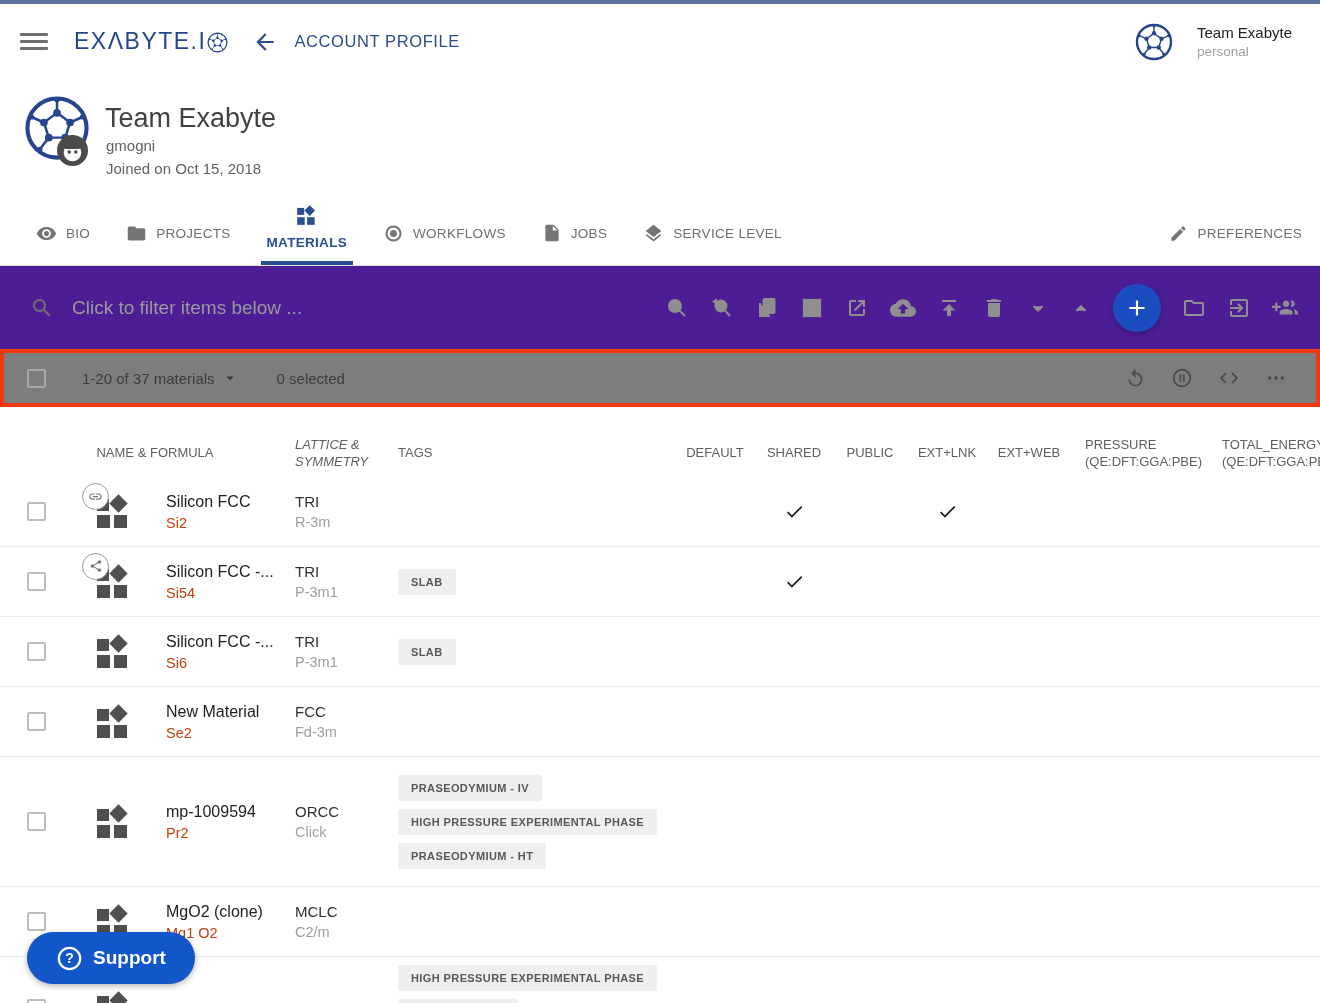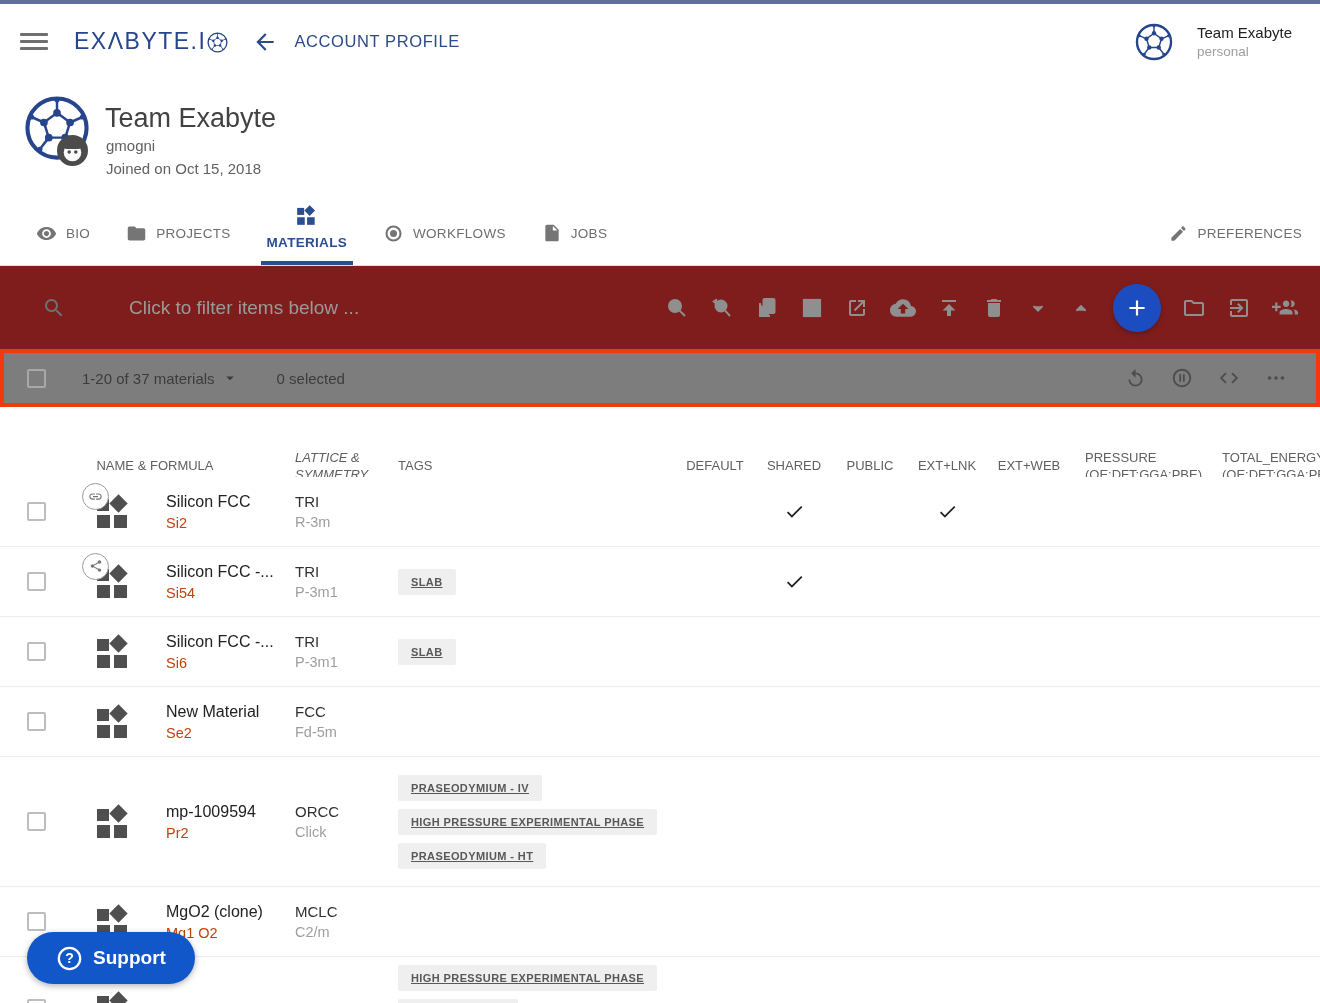--- a/index.html
+++ b/index.html
@@ -38,41 +38,41 @@
   .tab { display:flex; align-items:center; gap:9px; padding:0 6px; margin-right:24px;
          color:#6e6e6e; font-size:13.5px; letter-spacing:0.3px; cursor:pointer;
          border-bottom:4px solid transparent; }
   .tab svg { fill:#757575; }
   .tab.active { color:#2b4e91; border-bottom-color:#2b4e91; font-weight:bold;flex-direction:column; }
   .tab.active svg { fill:#2b4e91; }
   .tab-prefs { margin-left:auto; margin-right:12px; }
 
   
   .filterbar { position:absolute; top:266px; left:0; width:100%; height:83px; display:flex; align-items:center;
-               padding-left:42px; background:#7f1d1d;gap:45px; }
+               padding-left:30px; background:#4c1d95; }
   .filterbar .ph { margin-left:18px; color:#9a9a9a; font-size:19px; }
   .tools { margin-left:auto; display:flex; align-items:center; gap:21px; padding-right:22px; }
   .tools svg { fill:#8f8f8f; cursor:pointer; flex:none; }
   .fab { width:48px; height:48px; border-radius:50%; background:#1b4dc1; display:flex; align-items:center;
          justify-content:center; cursor:pointer; flex:none; box-shadow:0 2px 5px rgba(0,0,0,0.25); }
   .fab svg { fill:#ffffff; }
 
   
   .selbar { position:absolute; top:349px; left:0; width:100%; height:58px; background:#7d7d7d;
             border:4px solid #f3380e; display:flex; align-items:center; }
   .selbar .cbx { margin-left:23px; width:19px; height:19px; border:2px solid #a8a8a8; border-radius:2px;
                  background:transparent; cursor:pointer; }
   .selrange { margin-left:36px; display:flex; align-items:center; color:#3c3c3c; font-size:15px; cursor:pointer; }
   .selrange svg { margin-left:6px; fill:#3c3c3c; }
   .selcount { margin-left:38px; color:#3c3c3c; font-size:15px; }
   .selicons { margin-left:auto; display:flex; align-items:center; gap:25px; padding-right:29px; }
   .selicons svg { fill:#4d4d4d; cursor:pointer; }
 
   
-  .thead { position:absolute; top:431px; left:0; width:100%; height:70px; display:grid;
+  .thead { position:absolute; top:418px; left:0; width:100%; height:70px; display:grid;
            grid-template-columns:60px 230px 105px 280px 80px 78px 74px 80px 84px 140px 1fr;
            align-items:center; border-bottom:1px solid #e0e0e0; color:#5f5f5f; font-size:13px; background:#fff; }
   .hc { line-height:17px; }
   .hc-name { text-align:center; padding-right:40px; }
   .hc-lat { padding-left:5px; width:90px;font-style:italic; }
   .hc-tags { padding-left:3px; }
   .hc-mid { text-align:center; }
   .hc-press { padding-left:14px; white-space:nowrap; }
   .hc-total { padding-left:11px; white-space:nowrap; overflow:hidden; }
 
@@ -90,21 +90,21 @@
   .badge svg { fill:#757575; }
   .c-name { padding-left:16px; flex-direction:column; align-items:flex-start; justify-content:center; gap:4px; }
   .nm { color:#212121; font-size:16px; white-space:nowrap; }
   .fm { color:#c2410c; font-size:14.5px; }
   .c-lat { padding-left:5px; flex-direction:column; align-items:flex-start; justify-content:center; gap:4px; }
   .lt { color:#303030; font-size:15px; font-weight:500; }
   .sy { color:#9e9e9e; font-size:14.5px; }
   .c-tags { padding-left:3px; flex-direction:column; align-items:flex-start; justify-content:center; gap:8px; }
   .trow--clipped .c-tags { justify-content:flex-start; padding-top:8px; }
   .chip { background:#efefef; color:#585858; font-size:11px; font-weight:bold; letter-spacing:0.4px;
-          padding:7px 13px; border-radius:2px; white-space:nowrap;text-decoration:underline; }
+          padding:7px 13px; border-radius:2px; white-space:nowrap; }
   .chip--blank { min-width:120px; height:26px; }
   .c-check { justify-content:center; }
 
   
   .support { position:absolute; left:27px; top:932px; width:168px; height:52px; border-radius:26px;
              background:#1257c9; display:flex; align-items:center; justify-content:center; gap:10px;
              cursor:pointer; z-index:30; box-shadow:0 2px 6px rgba(0,0,0,0.3); }
   .support span { color:#fff; font-size:19px; font-weight:bold; }
 
   .hidden-defs { position:absolute; width:0; height:0; overflow:hidden; }
@@ -220,20 +220,26 @@
           <circle cx="12" cy="12" r="4"></circle>
         </svg>
       <span>WORKFLOWS</span>
     </div>
     <div class="tab">
       <svg width="20" height="20" viewBox="0 0 24 24">
           <path d="M6 2c-1.1 0-1.99.9-1.99 2L4 20c0 1.1.89 2 1.99 2H18c1.1 0 2-.9 2-2V8l-6-6H6zm7 7V3.5L18.5 9H13z"></path>
         </svg>
       <span>JOBS</span>
     </div>
+    <div class="tab">
+      <svg width="21" height="21" viewBox="0 0 24 24">
+          <path d="M11.99 18.54l-7.37-5.73L3 14.07l9 7 9-7-1.63-1.27-7.38 5.74zM12 16l7.36-5.73L21 9l-9-7-9 7 1.63 1.27L12 16z"></path>
+        </svg>
+      <span>SERVICE LEVEL</span>
+    </div>
     <div class="tab tab-prefs">
       <svg width="19" height="19" viewBox="0 0 24 24">
           <path d="M3 17.25V21h3.75L17.81 9.94l-3.75-3.75L3 17.25zM20.71 7.04c.39-.39.39-1.02 0-1.41l-2.34-2.34c-.39-.39-1.02-.39-1.41 0l-1.83 1.83 3.75 3.75 1.83-1.83z"></path>
         </svg>
       <span>PREFERENCES</span>
     </div>
   </div>
 
   <div class="filterbar">
     <svg width="24" height="24" viewBox="0 0 24 24" fill="#6f6f6f">
@@ -456,21 +462,21 @@
           <div class="micon"><svg width="36" height="36" viewBox="0 0 36 36" fill="#4f4f4f">
               <use href="#material-sym"></use>
             </svg></div>
         </div>
         <div class="cell c-name">
           <span class="nm">New Material</span>
           <span class="fm">Se2</span>
         </div>
         <div class="cell c-lat">
           <span class="lt">FCC</span>
-          <span class="sy">Fd-5m</span>
+          <span class="sy">Fd-3m</span>
         </div>
         <div class="cell c-tags"></div>
         <div class="cell c-check"></div>
         <div class="cell c-check"></div>
         <div class="cell c-check"></div>
         <div class="cell c-check"></div>
         <div class="cell c-check"></div>
         <div class="cell c-press"></div>
         <div class="cell c-energy"></div>
       </div>

